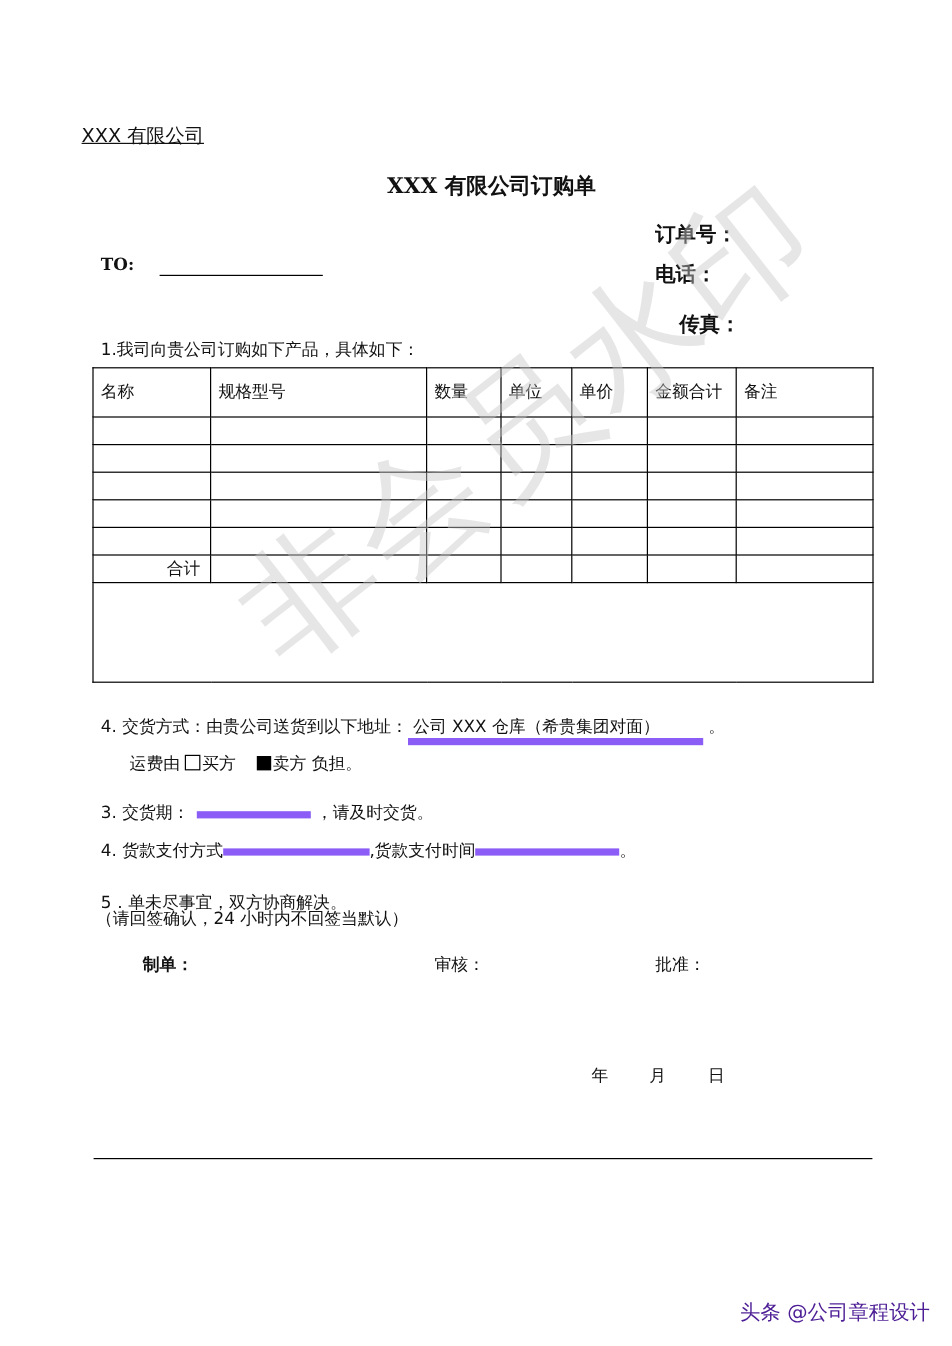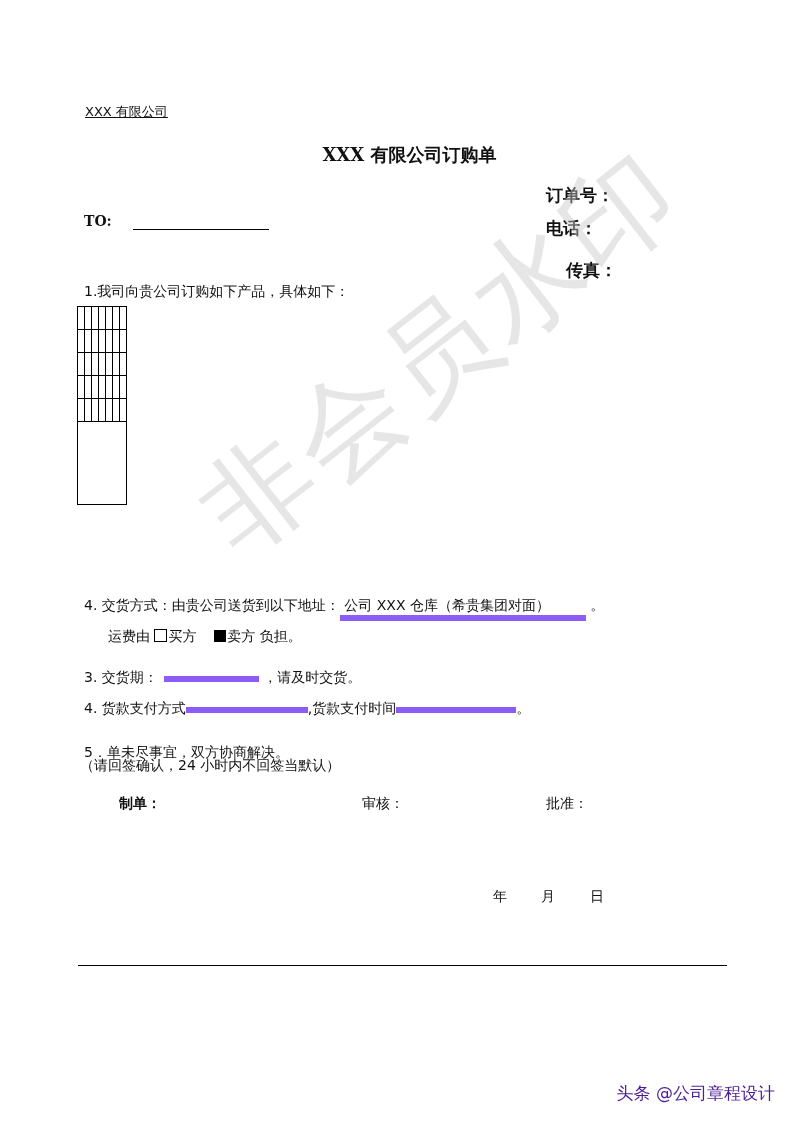--- a/index.html
+++ b/index.html
@@ -1,19 +1,19 @@
 <!DOCTYPE html>
 <html><head>
 <meta charset="utf-8">
 <style>
   html, body { margin: 0; padding: 0; background: #fff; }
   body { width: 793px; height: 1122px; position: relative; overflow: hidden;
          font-family: "DejaVu Sans", "Liberation Sans", sans-serif; color: #111; }
   .abs { position: absolute; white-space: nowrap; }
-  .company-header { left: 85px; top: 103px; font-size: 13px; text-decoration: underline; }
+  .company-header { left: 68px; top: 103px; font-size: 16px; text-decoration: underline; }
   .doc-title { left: 0; width: 793px; top: 143px; text-align: center; font-family: "DejaVu Serif", "Liberation Serif", serif; font-weight: bold; font-size: 18px; padding-left: 13px; }
   .meta { font-size: 17px; font-weight: bold; }
   .to-label { left: 84px; top: 213px; font-size: 14px; font-weight: bold; font-family: "DejaVu Serif", "Liberation Serif", serif; }
   .to-line { left: 133px; top: 229px; width: 136px; border-bottom: 1px solid #000; height: 0; }
   .body-text { font-size: 14px; }
   table.order { position: absolute; left: 77px; top: 306px; border-collapse: collapse; font-size: 14px; }
   table.order td { border: 1px solid #000; padding: 0 0 0 6px; vertical-align: middle; }
   table.order tr.head td { height: 40px; }
   table.order tr.row td { height: 22px; }
   table.order tr.total td { height: 22px; }
@@ -35,20 +35,29 @@
 <div class="abs meta" style="left:546px; top:217px;">电话：</div>
 <div class="abs meta" style="left:566px; top:259px;">传真：</div>
 
 <div class="abs to-label">TO:</div>
 <div class="abs to-line"></div>
 
 <div class="abs body-text" style="left:84px; top:283px;">1.我司向贵公司订购如下产品，具体如下：</div>
 
 <table class="order">
   <tbody>
+      <tr class="head">
+    <td style="width:91px">名称</td>
+    <td style="width:173px">规格型号</td>
+    <td style="width:55px">数量</td>
+    <td style="width:52px">单位</td>
+    <td style="width:56px">单价</td>
+    <td style="width:67px; white-space:normal; line-height:17px; word-break:break-all;">金额合计</td>
+    <td style="width:107px">备注</td>
+  </tr>
   <tr class="row">
     <td></td>
     <td></td>
     <td></td>
     <td></td>
     <td></td>
     <td></td>
     <td></td>
   </tr>
   <tr class="row">
@@ -73,20 +82,29 @@
     <td></td>
     <td></td>
     <td></td>
     <td></td>
     <td></td>
     <td></td>
     <td></td>
   </tr>
   <tr class="row">
     <td></td>
+    <td></td>
+    <td></td>
+    <td></td>
+    <td></td>
+    <td></td>
+    <td></td>
+  </tr>
+  <tr class="total">
+    <td style="text-align:right; padding-right:8px;">合计</td>
     <td></td>
     <td></td>
     <td></td>
     <td></td>
     <td></td>
     <td></td>
   </tr>
   <tr>
     <td class="notes" colspan="7"></td>
   </tr>

